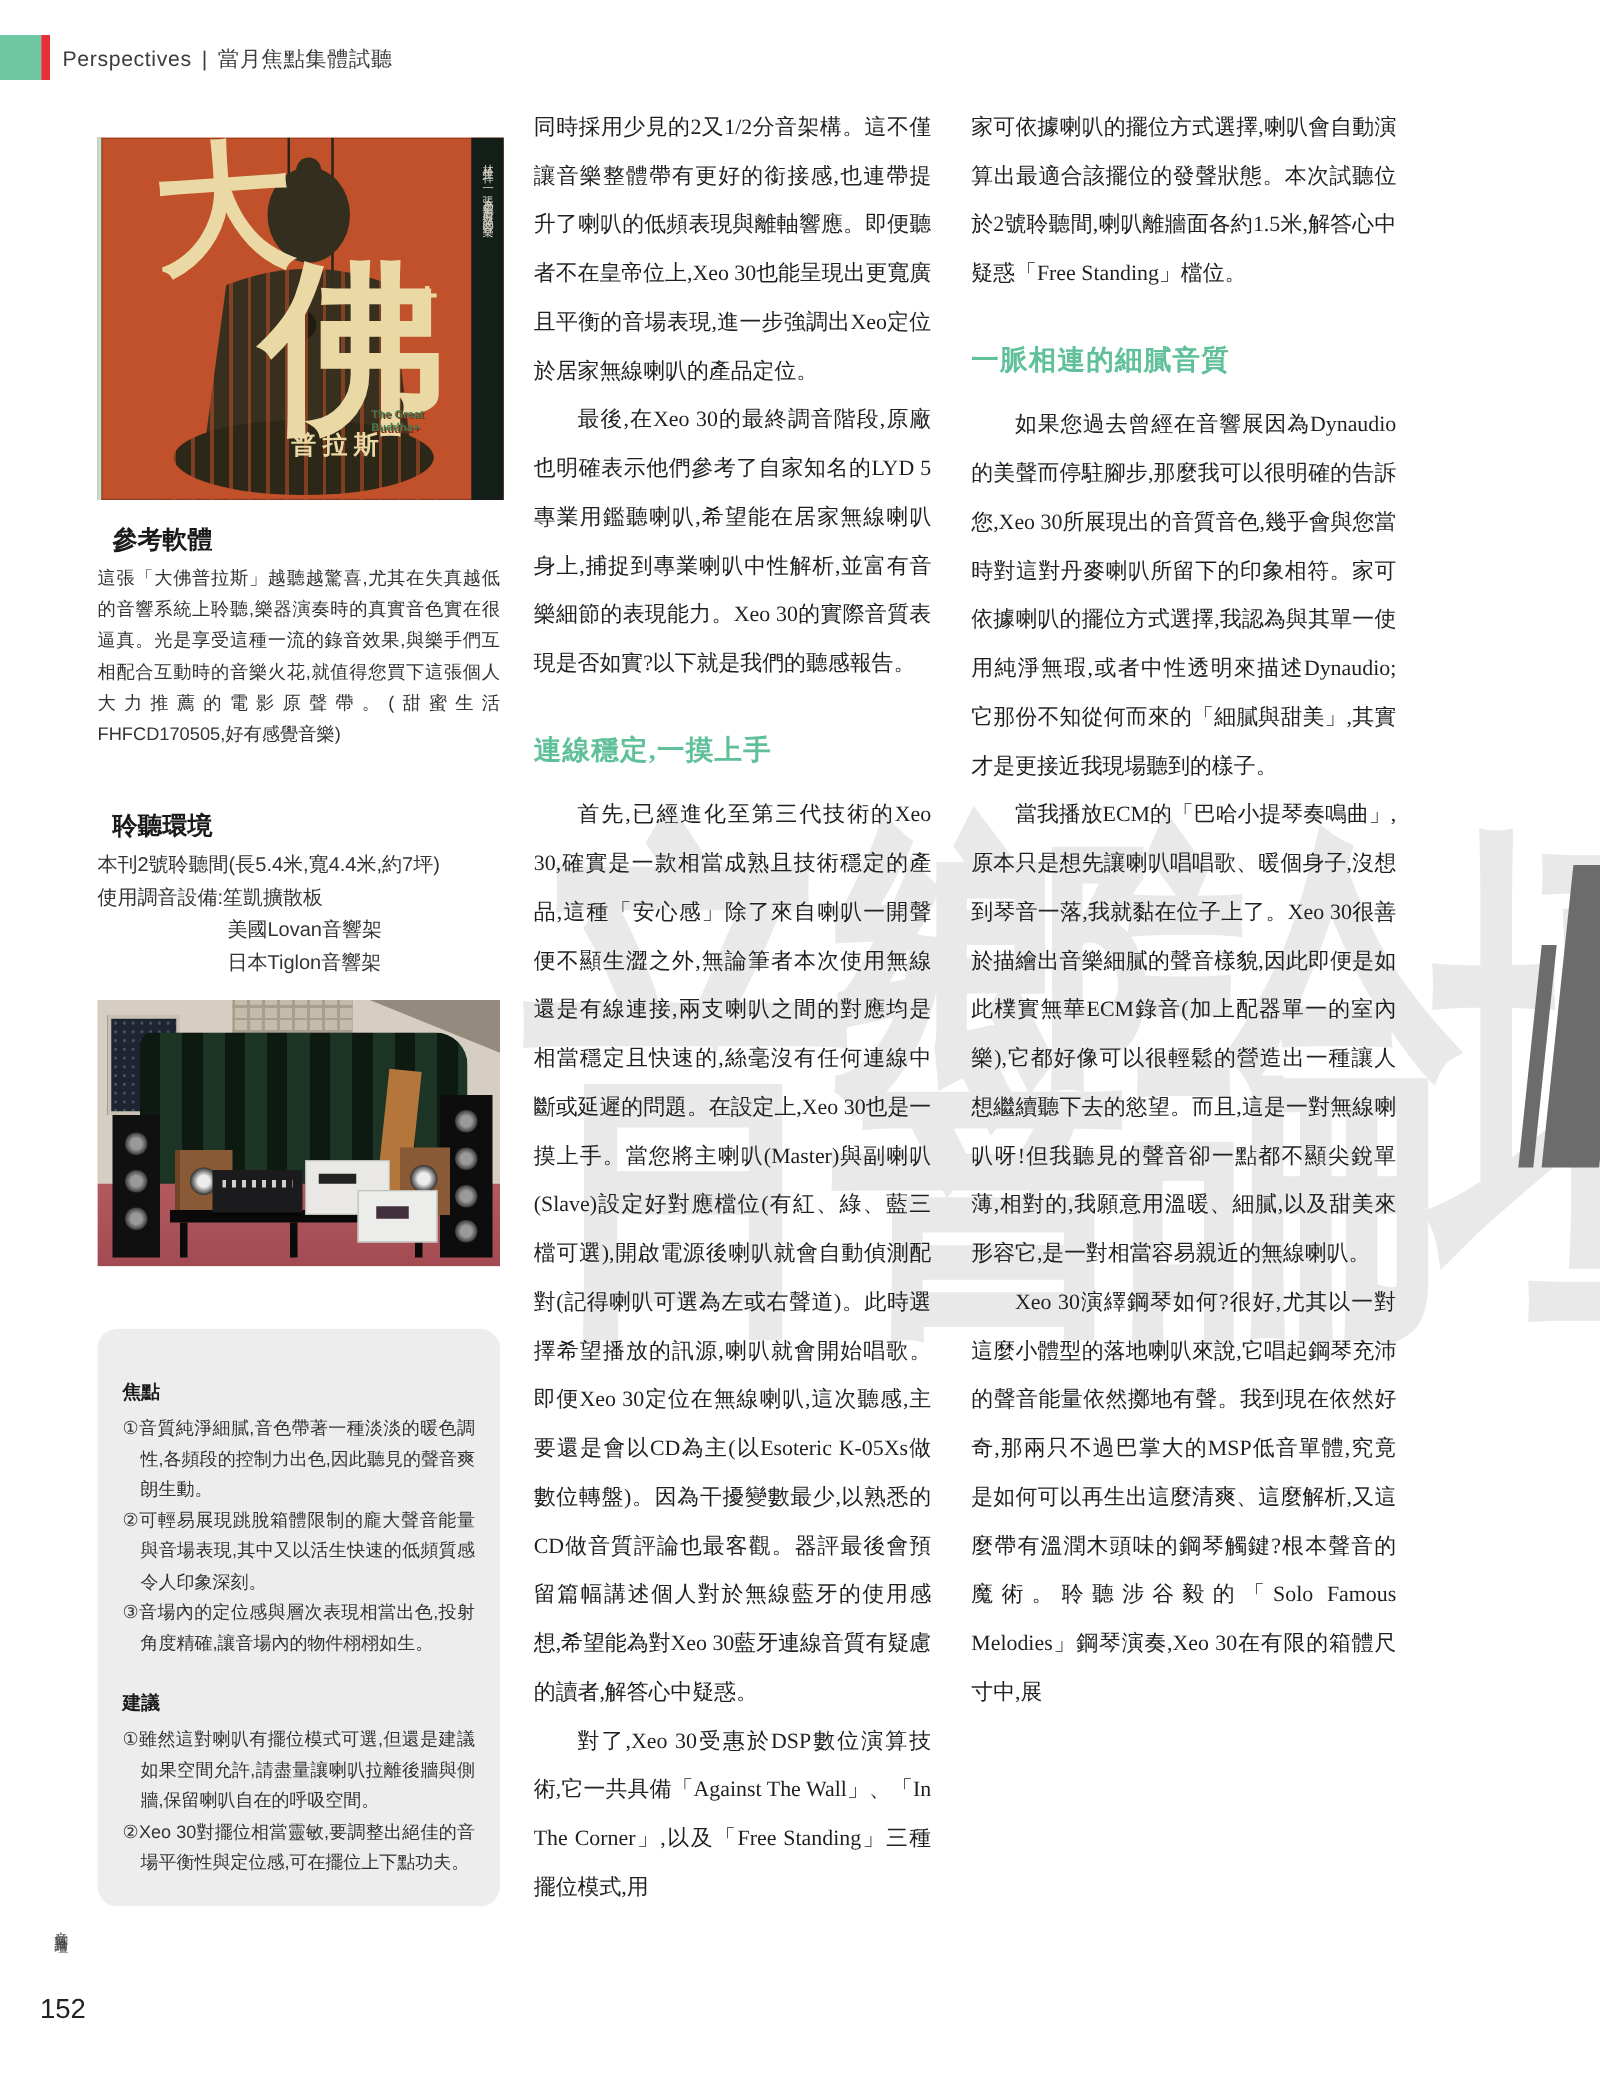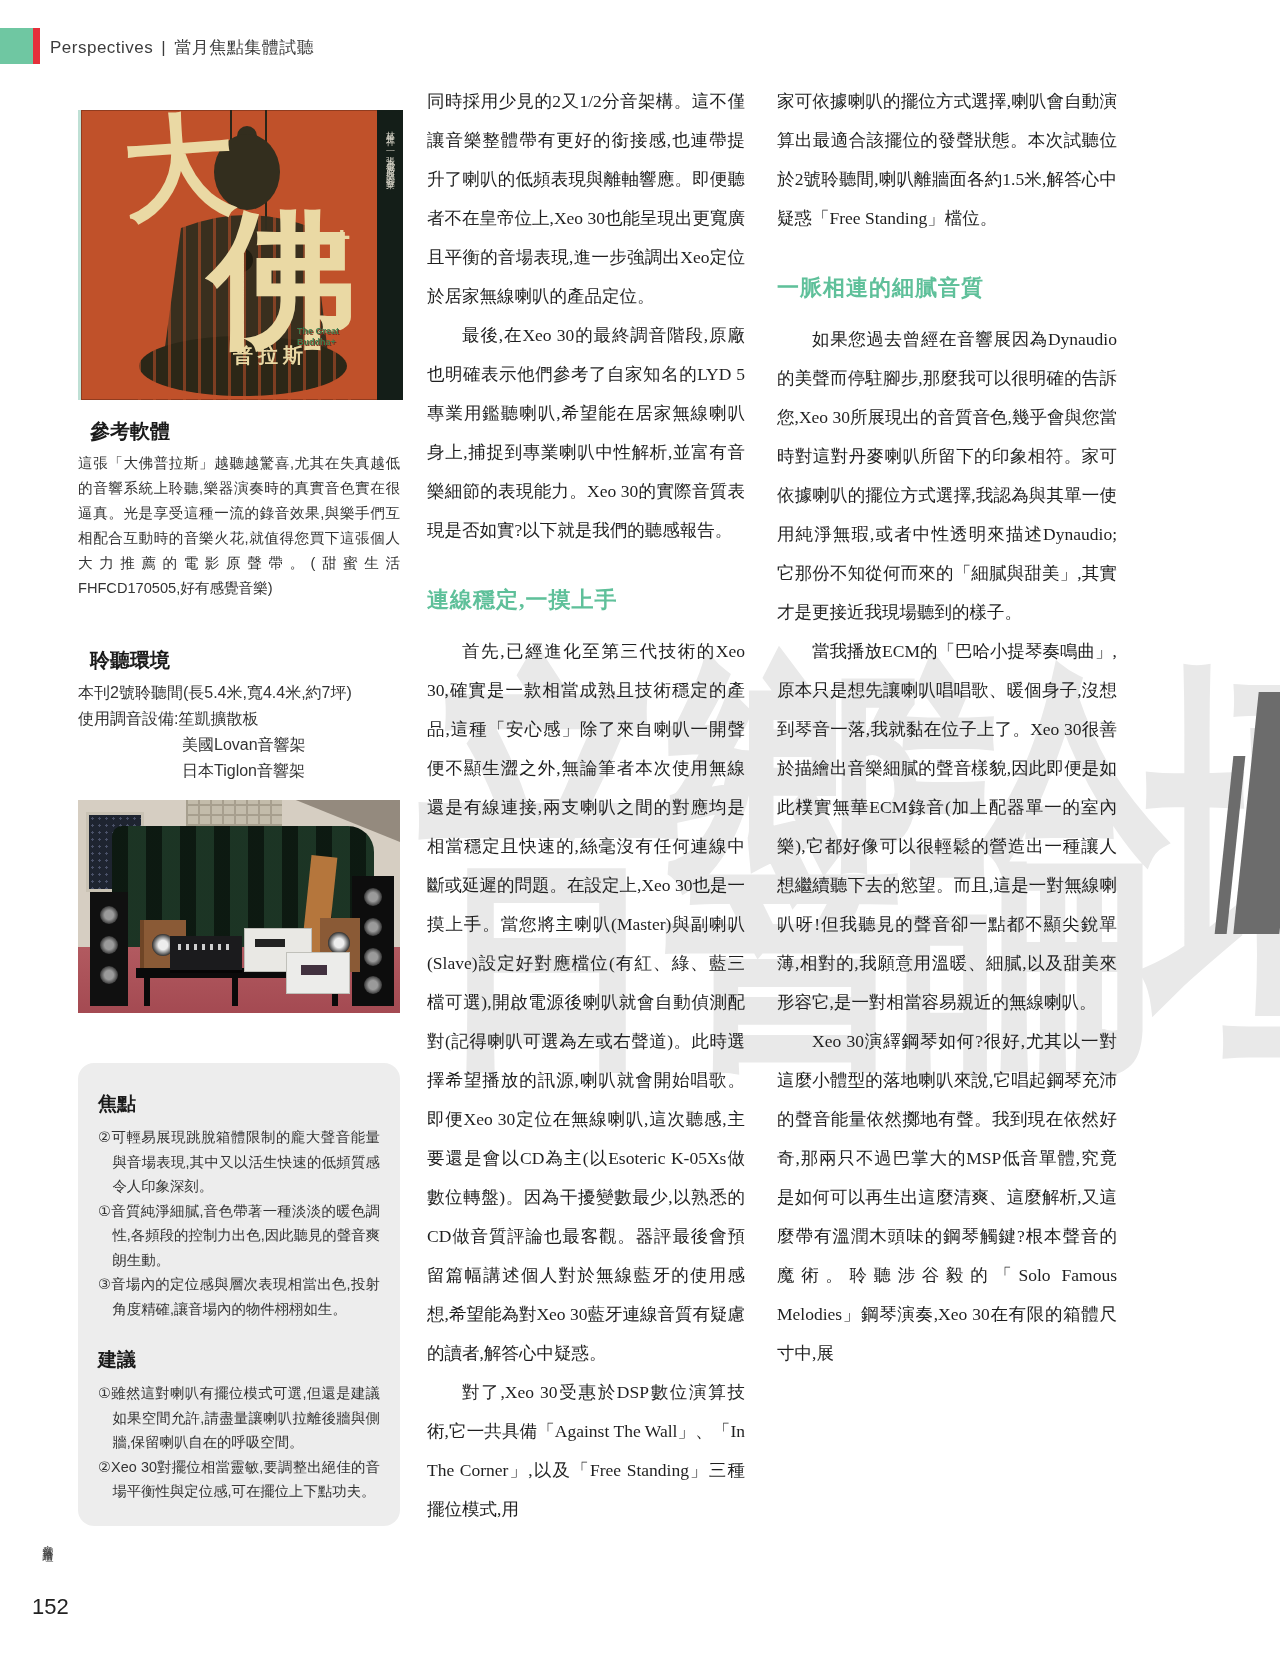--- a/index.html
+++ b/index.html
@@ -74,21 +74,21 @@
   .ph-amp{left:92px;top:136px;width:72px;height:34px;background:#1b1b1d;
       border-bottom:3px solid #050505;}
   .ph-amp .dots{position:absolute;left:8px;top:8px;width:56px;height:6px;
       background:repeating-linear-gradient(90deg,#cfcfcf 0 3px,transparent 3px 8px);}
   .ph-cd{left:166px;top:128px;width:66px;height:42px;background:#e9e8e4;border:1px solid #bdbdb8;}
   .ph-cd .disp{position:absolute;left:10px;top:10px;width:30px;height:8px;background:#222;}
   .ph-amp2{left:208px;top:152px;width:62px;height:40px;background:#ececea;border:1px solid #c0c0ba;}
   .ph-amp2 .disp{position:absolute;left:14px;top:12px;width:26px;height:10px;background:#41313f;}
 
   .focus-box{margin-top:50px;background:#ededed;border-radius:16px;padding:24px 20px 22px 20px;}
-  .focus-box h3{margin:4px 0 8px 0;font-size:19px;font-weight:bold;color:#1a1a1a;}
+  .focus-box h3{margin:17px 0 8px 0;font-size:15px;font-weight:bold;color:#1a1a1a;}
   .focus-box h3.second{margin-top:26px;}
   .focus-box p{margin:0;font-size:14.4px;line-height:24.5px;color:#333;text-align:justify;
       text-indent:-1em;padding-left:1em;}
 
   
   .col{position:absolute;top:82px;z-index:1;font-family:"Liberation Serif","DejaVu Serif",serif;
        font-size:17.5px;line-height:39px;color:#1f1f1f;text-align:justify;}
   .col p{margin:0;}
   .col p.ind{text-indent:2em;}
   .col h2{font-family:Liberation Serif, serif;font-size:22px;font-weight:bold;
@@ -183,22 +183,22 @@
       <div class="ph ph-cd">
           <div class="disp"></div>
         </div>
       <div class="ph ph-amp2">
           <div class="disp"></div>
         </div>
     </div>
 
     <div class="focus-box">
       <h3>焦點</h3>
+      <p>①音質純淨細膩,音色帶著一種淡淡的暖色調性,各頻段的控制力出色,因此聽見的聲音爽朗生動。</p>
       <p>②可輕易展現跳脫箱體限制的龐大聲音能量與音場表現,其中又以活生快速的低頻質感令人印象深刻。</p>
-      <p>①音質純淨細膩,音色帶著一種淡淡的暖色調性,各頻段的控制力出色,因此聽見的聲音爽朗生動。</p>
       <p>③音場內的定位感與層次表現相當出色,投射角度精確,讓音場內的物件栩栩如生。</p>
       <h3 class="second">建議</h3>
       <p>①雖然這對喇叭有擺位模式可選,但還是建議如果空間允許,請盡量讓喇叭拉離後牆與側牆,保留喇叭自在的呼吸空間。</p>
       <p>②Xeo 30對擺位相當靈敏,要調整出絕佳的音場平衡性與定位感,可在擺位上下點功夫。</p>
     </div>
   </div>
 
   <div class="col midcol">
     <p>同時採用少見的2又1/2分音架構。這不僅讓音樂整體帶有更好的銜接感,也連帶提升了喇叭的低頻表現與離軸響應。即便聽者不在皇帝位上,Xeo 30也能呈現出更寬廣且平衡的音場表現,進一步強調出Xeo定位於居家無線喇叭的產品定位。</p>
     <p class="ind">最後,在Xeo 30的最終調音階段,原廠也明確表示他們參考了自家知名的LYD 5專業用鑑聽喇叭,希望能在居家無線喇叭身上,捕捉到專業喇叭中性解析,並富有音樂細節的表現能力。Xeo 30的實際音質表現是否如實?以下就是我們的聽感報告。</p>

